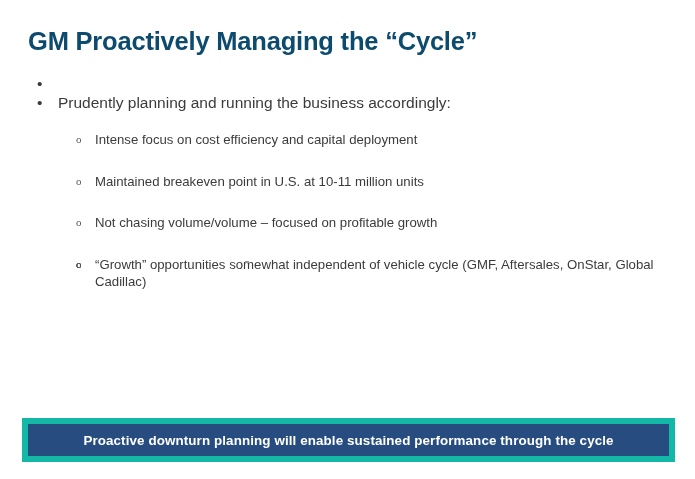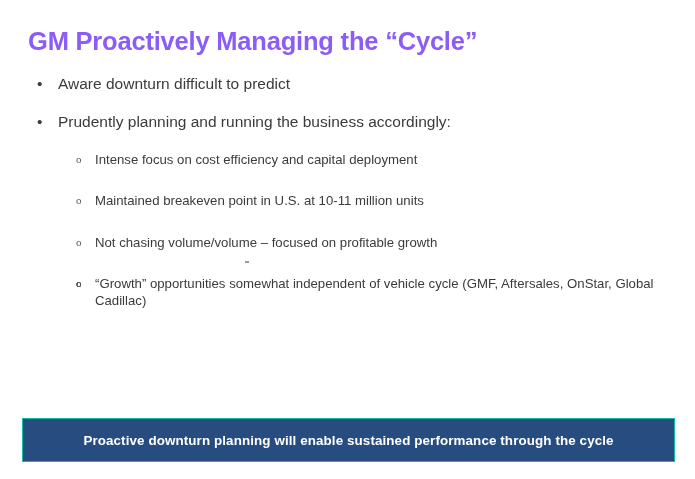--- a/index.html
+++ b/index.html
@@ -22,21 +22,21 @@
     background: #ffffff;
   }
 
   
   .slide-title {
     position: absolute;
     left: 28px;
     top: 27px;
     font-size: 25.5px;
     font-weight: bold;
-    color: #8b5cf6;
+    color: #0c4a6e;
     letter-spacing: -0.2px;
     white-space: nowrap;
     text-align: right;
   }
 
   
   .body-list {
     position: absolute;
     left: 0;
     top: 74px;
@@ -97,21 +97,21 @@
   }
 
   
   .banner {
     position: absolute;
     left: 22px;
     top: 418px;
     width: 653px;
     height: 44px;
     background: #274d80;
-    border: 1px solid #14b8a6;
+    border: 6px solid #14b8a6;
     box-sizing: border-box;
     display: flex;
     align-items: center;
     justify-content: center;
   }
   .banner-text {
     color: #ffffff;
     font-size: 13.4px;
     font-weight: bold;
     letter-spacing: 0.1px;
@@ -122,21 +122,20 @@
 <body>
 
 <div class="slide">
 
   <div class="slide-title">GM Proactively Managing the “Cycle”</div>
 
   <div class="body-list">
 
     <div class="bullet-l1">
       <span class="marker">•</span>
-      <span>Aware downturn difficult to predict</span>
     </div>
 
     <div class="bullet-l1">
       <span class="marker">•</span>
       <span>Prudently planning and running the business accordingly:</span>
     </div>
 
     <div class="sub-list">
 
       <div class="bullet-l2">

